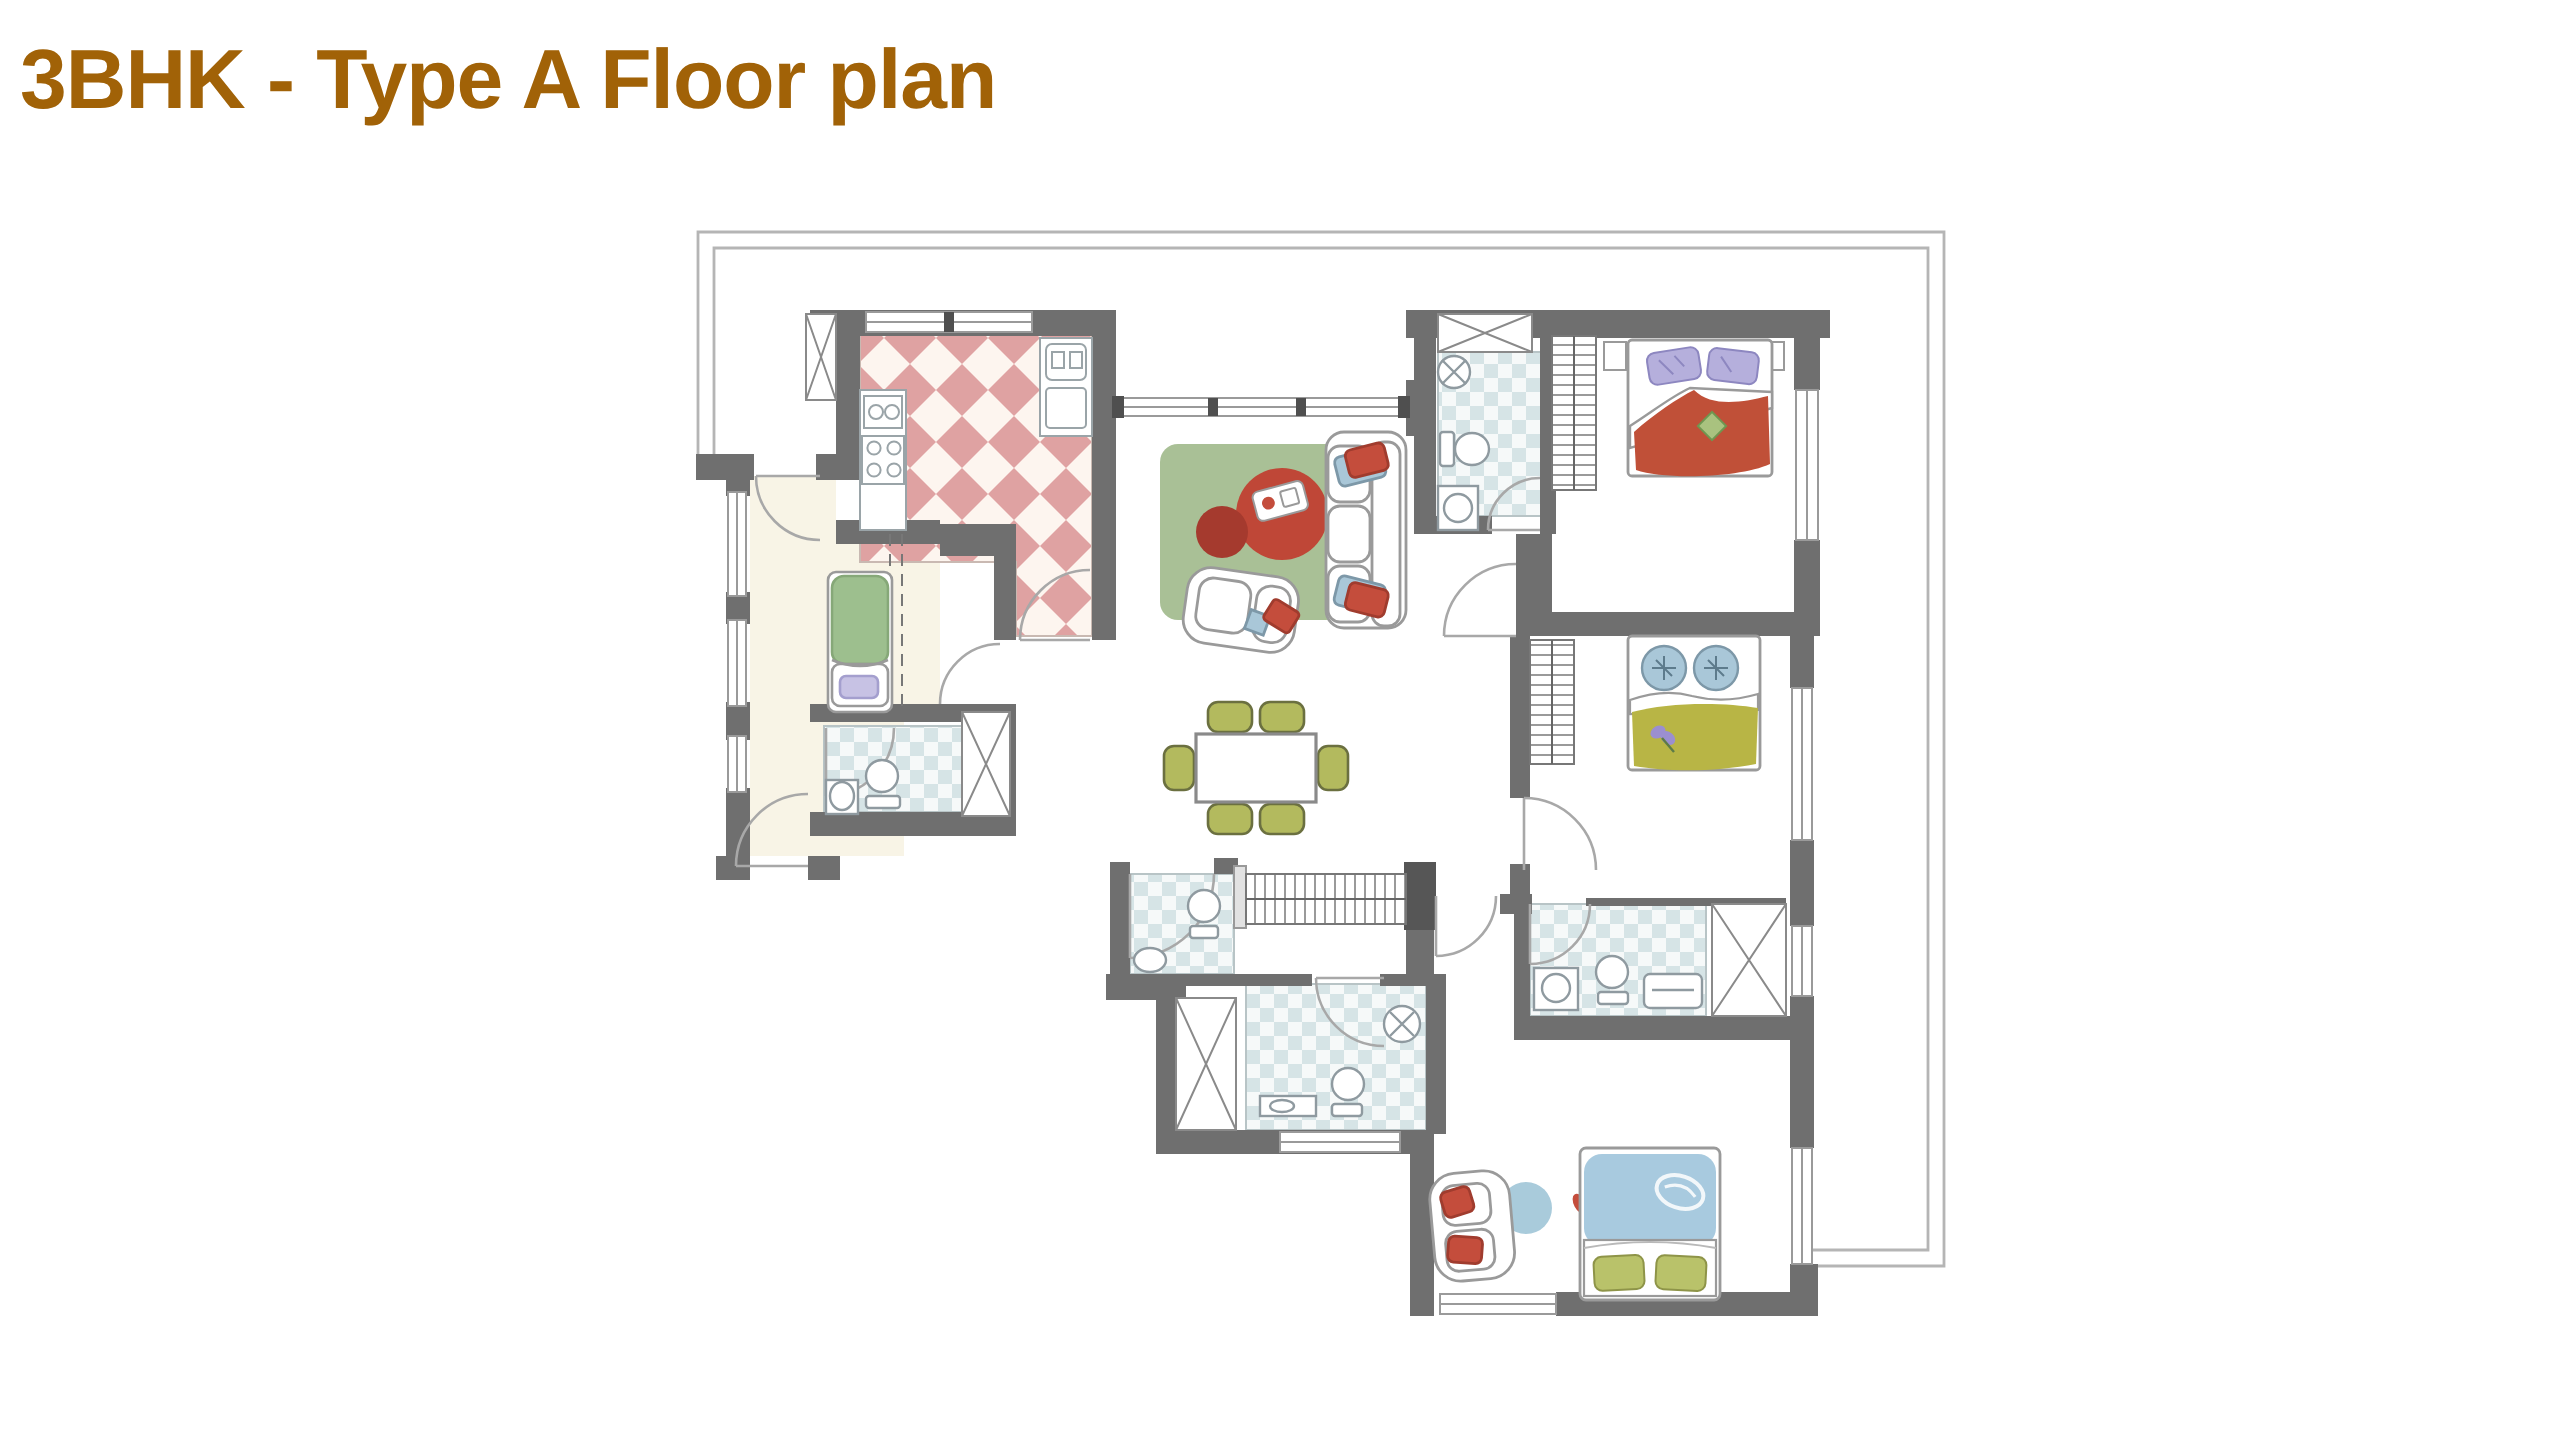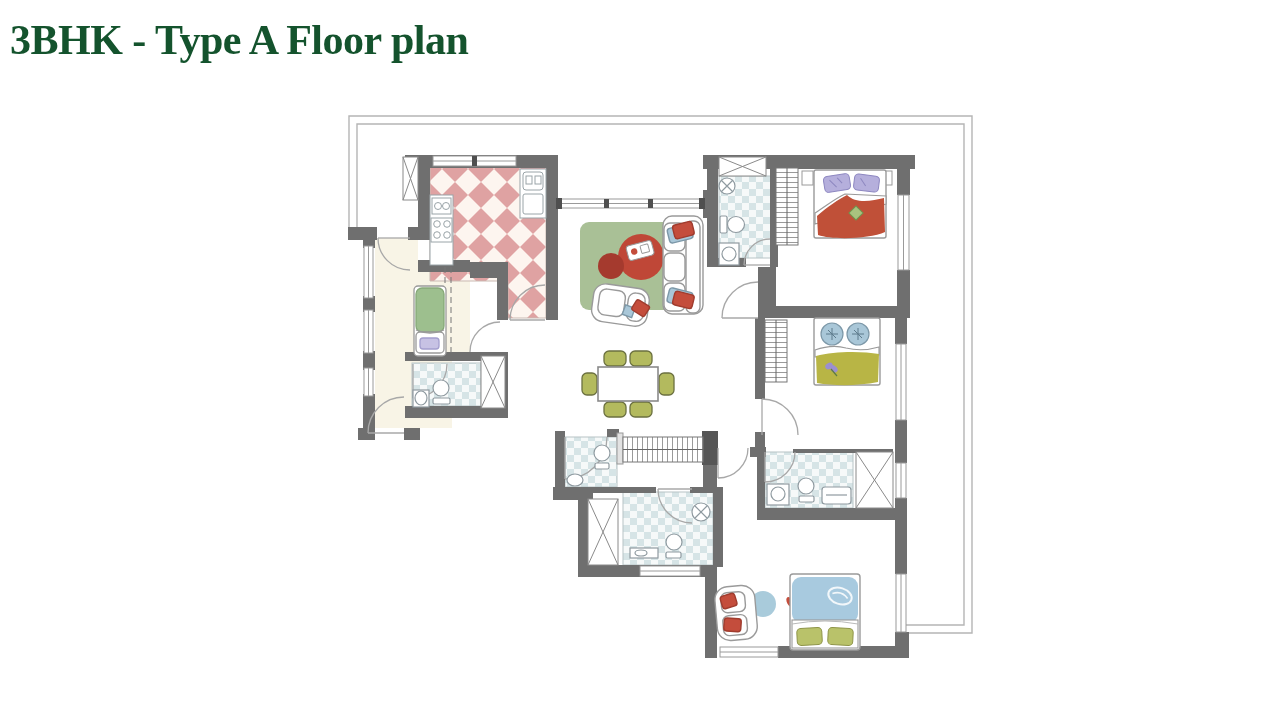--- a/index.html
+++ b/index.html
@@ -5,21 +5,21 @@
   html,body{margin:0;padding:0;background:#ffffff;}
   body{width:1280px;height:720px;position:relative;overflow:hidden;
        font-family:"Liberation Sans", sans-serif;}
   .page-title{position:absolute;left:10px;top:16px;margin:0;
       font-size:42px;font-weight:800;letter-spacing:-0.5px;}
   #plan{position:absolute;left:0;top:0;}
 </style>
 </head>
 <body>
 
-<h1 class="page-title" style="color: #14532d; font-family: Liberation Serif, serif;">3BHK - Type A Floor plan</h1>
+<h1 class="page-title" style="color: #a16207;">3BHK - Type A Floor plan</h1>
 
 <svg id="plan" width="1280" height="720" viewBox="0 0 1280 720">
   <defs>
     <pattern id="pinkCheck" width="26" height="26" patternUnits="userSpaceOnUse">
       <rect width="26" height="26" fill="#fdf5ef"></rect>
       <path d="M13,0 L26,13 L13,26 L0,13 Z" fill="#dfa2a2"></path>
     </pattern>
     <pattern id="blueCheck" width="14" height="14" patternUnits="userSpaceOnUse">
       <rect width="14" height="14" fill="#f6f9f9"></rect>
       <rect width="7" height="7" fill="#d6e4e6"></rect>

